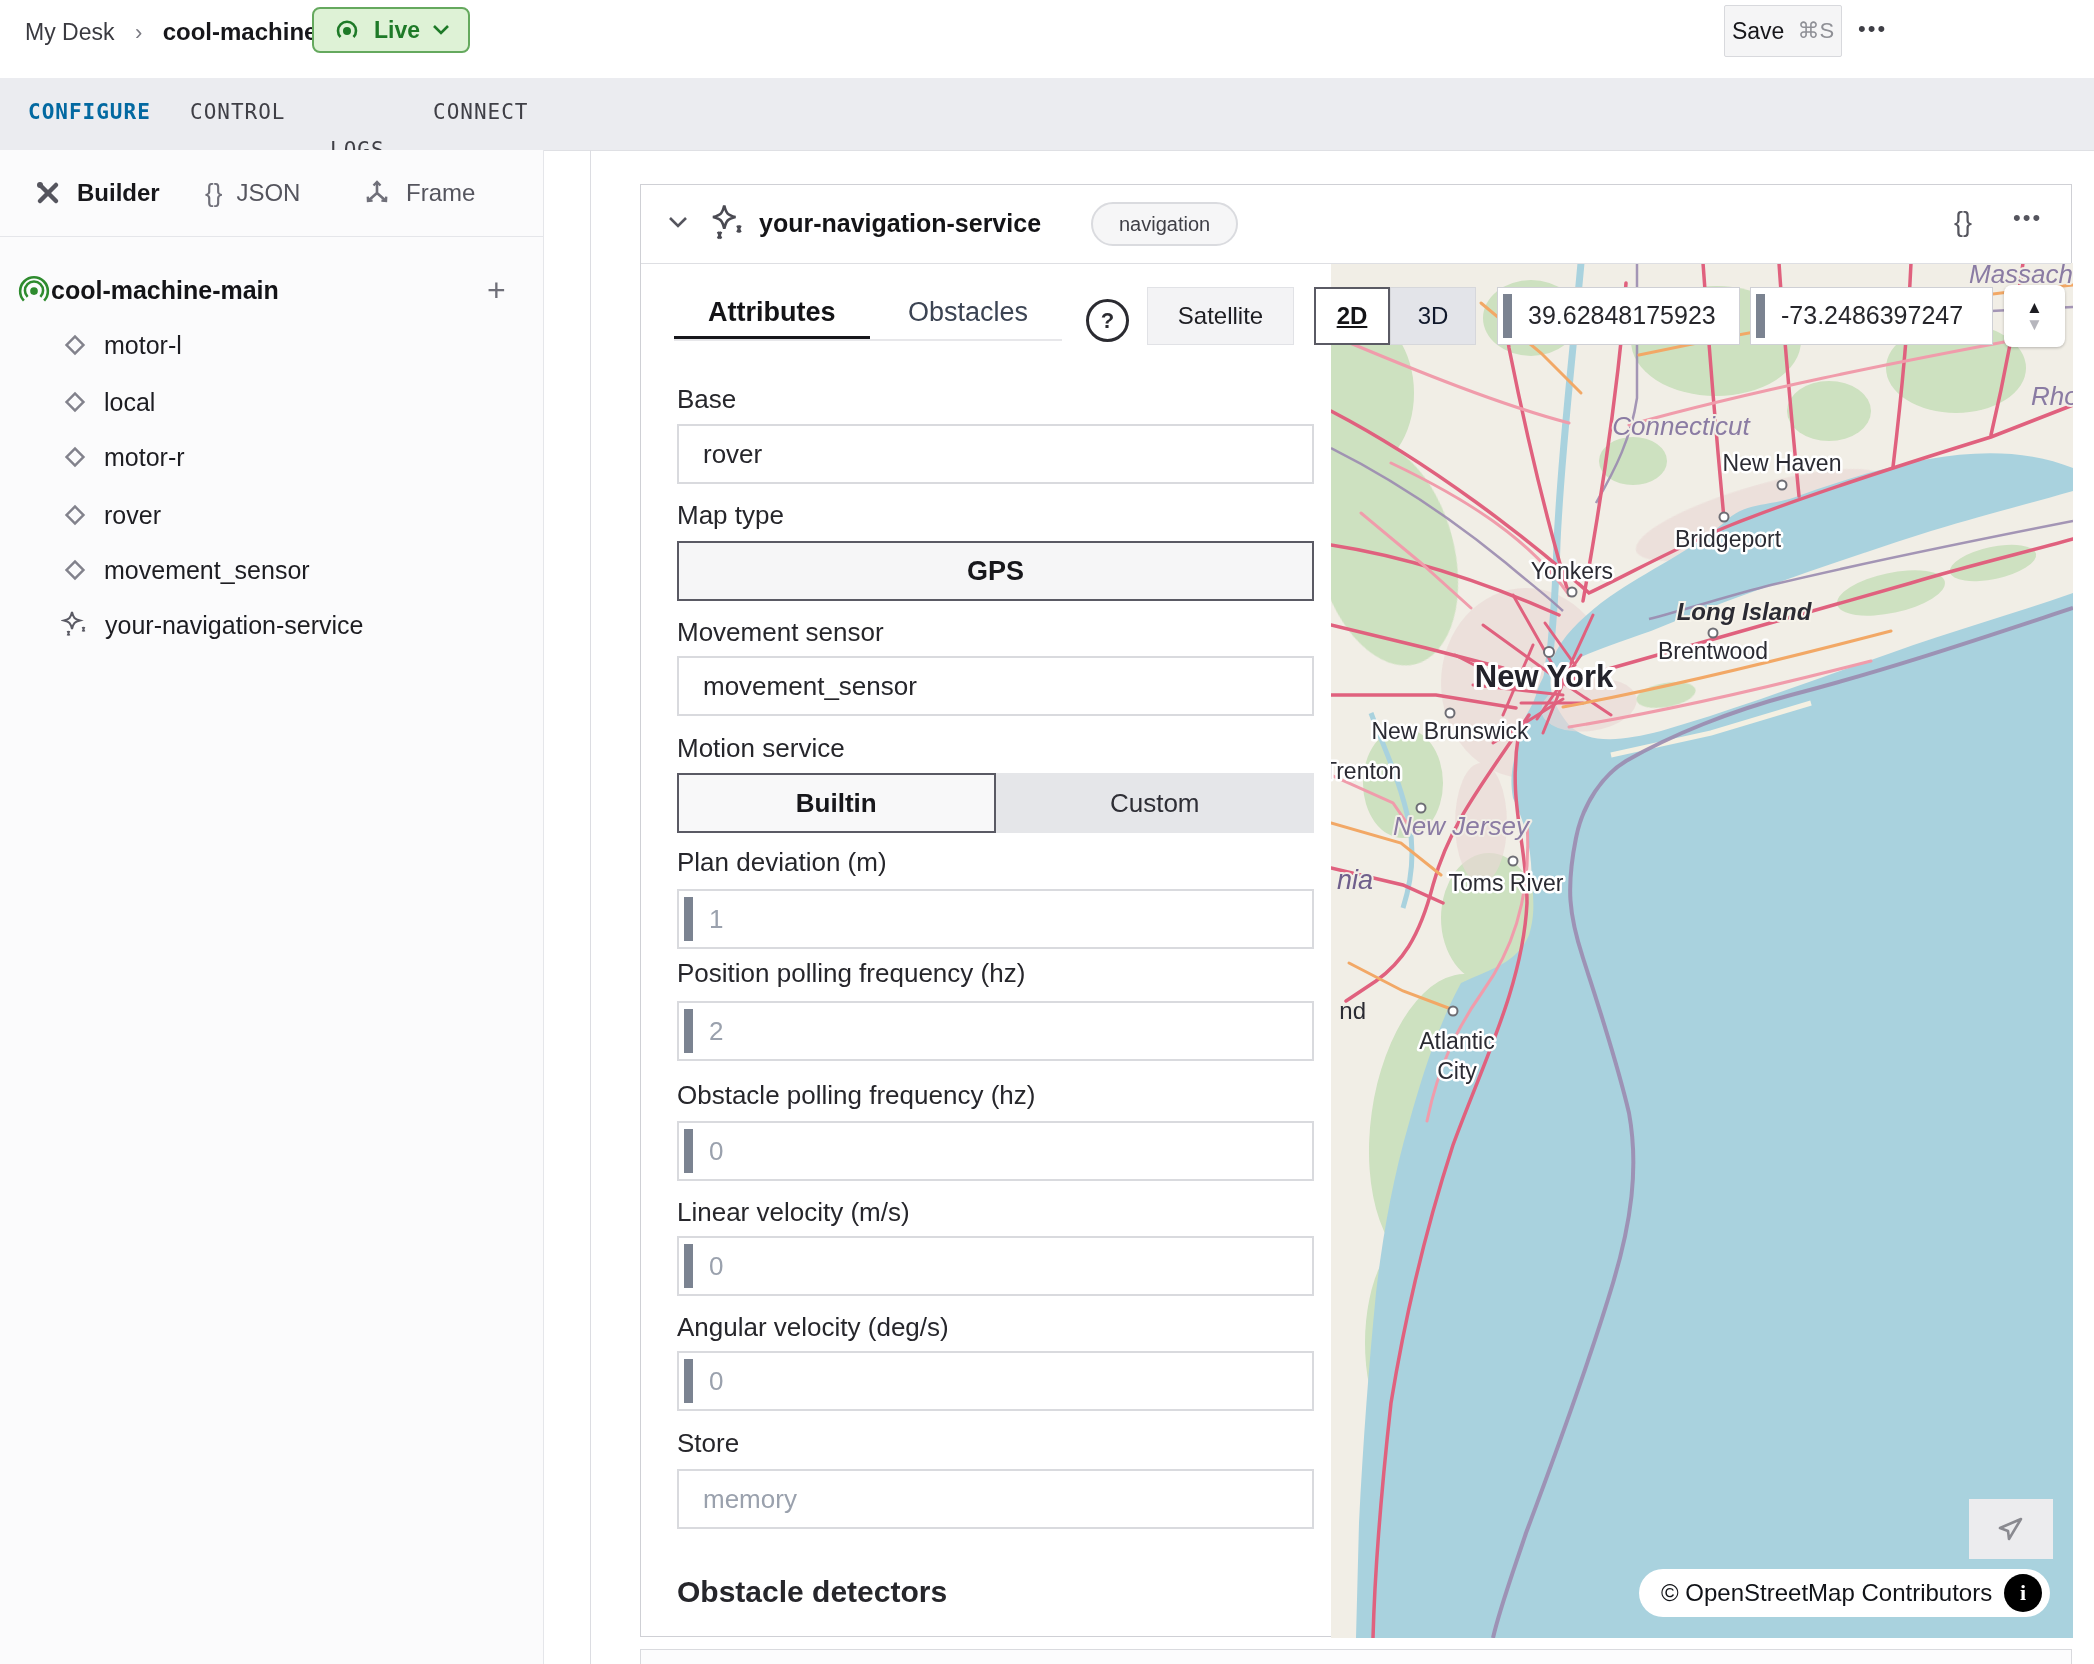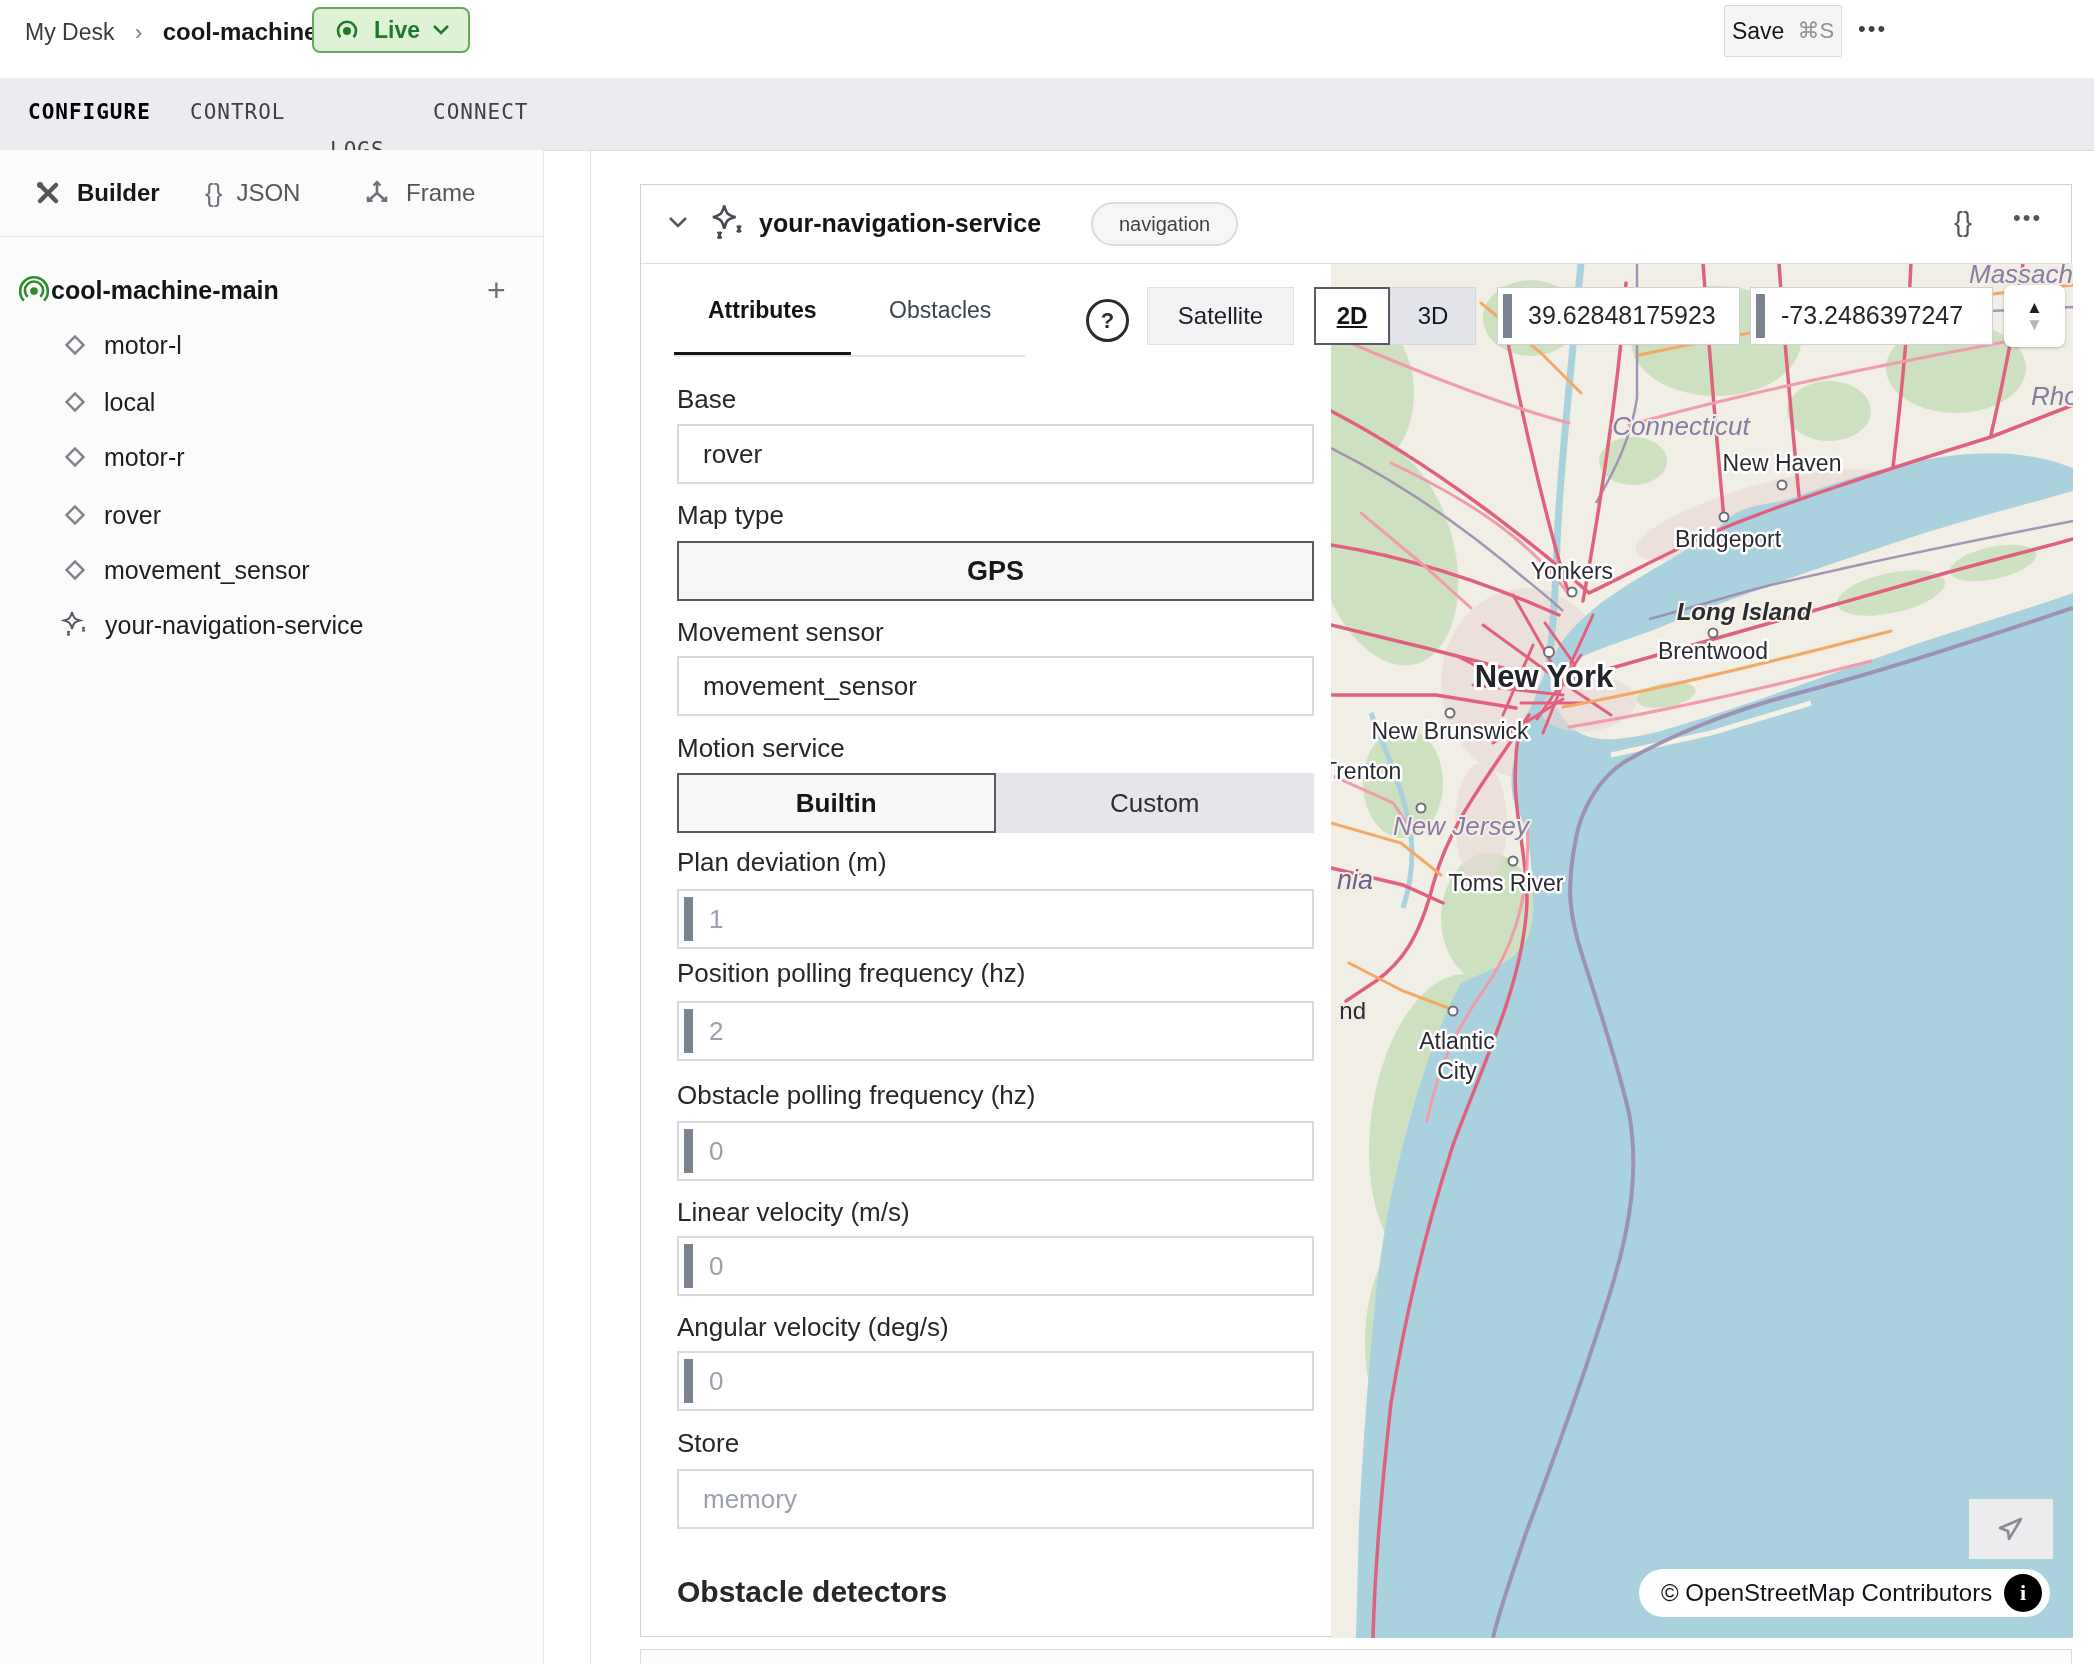--- a/index.html
+++ b/index.html
@@ -14,21 +14,21 @@
     background:#def2d6;border:2px solid #65a95e;border-radius:8px;box-sizing:border-box;}
   #live-badge span{font-size:23px;font-weight:600;color:#1e7a28;}
   #save-btn{position:absolute;left:1724px;top:5px;width:118px;height:52px;background:#f5f5f6;border:1px solid #d8d9dd;
     border-radius:2px;display:flex;align-items:center;justify-content:center;gap:13px;box-sizing:border-box;}
   #save-btn .s{font-size:23px;color:#17171b;}
   #save-btn .k{font-size:22px;color:#8f9096;}
   #more-top{position:absolute;left:1858px;top:16px;font-size:22px;color:#3f3f46;letter-spacing:2px;}
   
   #navbar{position:absolute;left:0;top:78px;width:2094px;height:72px;background:#ebecf0;border-bottom:1px solid #dfe0e4;}
   .navtab{position:absolute;top:22px;font-family:"DejaVu Sans Mono",monospace;font-size:21px;color:#3f3f46;letter-spacing:1px;}
-  .navtab.active{font-weight:bold;color:#000000;}
+  .navtab.active{font-weight:bold;color:#0369a1;}
   
   #sidebar{position:absolute;left:0;top:150px;width:543px;height:1514px;background:#fbfbfc;border-right:1px solid #e5e6ea;}
   #views-row{position:absolute;left:0;top:0;width:543px;height:86px;border-bottom:1px solid #e5e6ea;}
   .view-tab{position:absolute;top:0;height:86px;display:flex;align-items:center;gap:14px;}
   .view-tab .vlabel{font-size:24px;color:#3f3f46;}
   .view-tab.active .vlabel{font-weight:bold;color:#17171b;}
   .tree-row{position:absolute;left:0;width:543px;height:56px;display:flex;align-items:center;}
   .tree-name{font-size:25px;color:#1d1d22;}
   .tree-root-name{font-size:25px;font-weight:bold;color:#141417;}
   #main-divider{position:absolute;left:590px;top:150px;width:1px;height:1514px;background:#dcdde2;}
@@ -46,21 +46,21 @@
   .tinput.numpad{padding-left:30px;}
   .numbar{position:absolute;left:5px;top:6px;bottom:6px;width:9px;background:#7b8391;}
   .grayval{color:#9aa1ad;}
   .gps-btn{position:absolute;left:36px;width:637px;height:60px;background:#f6f6f7;border:2px solid #5a5a64;box-sizing:border-box;
     display:flex;align-items:center;justify-content:center;font-size:27px;font-weight:bold;color:#17171b;}
   .seg{position:absolute;left:36px;width:637px;height:60px;box-sizing:border-box;}
   .seg .opt{position:absolute;top:0;width:50%;height:60px;display:flex;align-items:center;justify-content:center;
     font-size:26px;box-sizing:border-box;}
   .seg .opt.on{left:0;background:#f8f8f9;border:2px solid #5a5a64;font-weight:bold;color:#17171b;z-index:2;}
   .seg .opt.off{left:50%;background:#e5e6e9;color:#2f2f36;}
-  .ptab{display:inline-block;padding:0 34px 28px 34px;font-size:23px;}
+  .ptab{display:inline-block;padding:0 34px 8px 34px;font-size:27px;}
   .ptab.active{font-weight:bold;color:#141417;border-bottom:3px solid #17171b;}
   .ptab.idle{color:#3c4453;border-bottom:3px solid transparent;}
   #ptabs{position:absolute;left:33px;top:112px;border-bottom:2px solid #e7e7ea;z-index:6;}
   
   .ctl-btn{position:absolute;display:flex;align-items:center;justify-content:center;box-sizing:border-box;font-size:24px;}
   #help-icon{position:absolute;left:445px;top:114px;width:37px;height:37px;border:3px solid #2b2b31;border-radius:50%;
     display:flex;align-items:center;justify-content:center;font-size:22px;font-weight:bold;color:#2b2b31;z-index:6;}
   #btn-satellite{left:506px;top:102px;width:147px;height:58px;background:#f3f3f5;border:1px solid #e1e2e6;color:#1d1d22;z-index:6;}
   #btn-2d{left:673px;top:102px;width:76px;height:58px;background:#fff;border:2px solid #5a5a64;font-weight:bold;color:#141417;z-index:7;text-decoration:underline;}
   #btn-3d{left:749px;top:102px;width:86px;height:58px;background:#e3e4e9;border:1px solid #d6d7db;color:#0f172a;z-index:6;}

